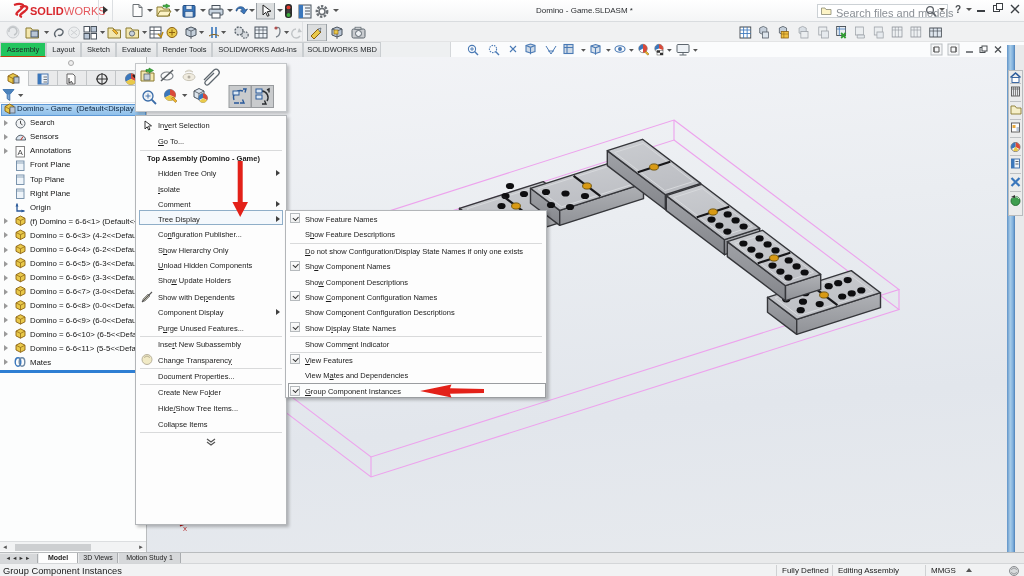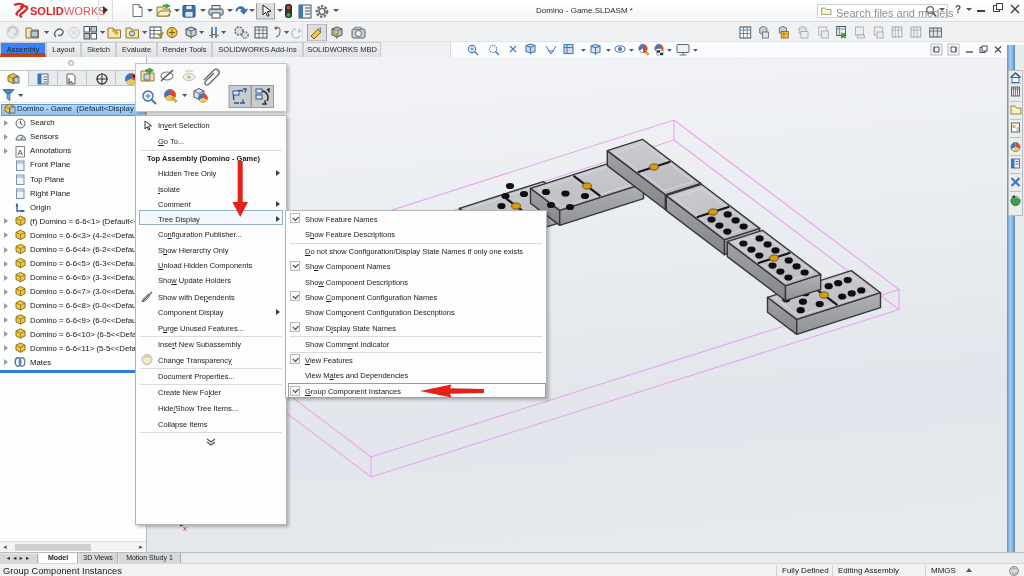--- a/index.html
+++ b/index.html
@@ -6,21 +6,21 @@
   html,body { width:1024px; height:576px; overflow:hidden; }
   body { font-family:"Liberation Sans", sans-serif; position:relative; background:#fff; }
   .abs { position:absolute; }
   
   #titlebar { left:0; top:0; width:1024px; height:22px; background:linear-gradient(#ffffff,#f4f5f6); border-bottom:1px solid #d9dcdf; }
   
   #toolbar2 { left:0; top:22px; width:1024px; height:20px; background:#f0f1f2; border-bottom:1px solid #e3e4e5; }
   
   #tabsrow { left:0; top:42px; width:1024px; height:15px; background:#fbfcfd; }
   .cmtab { position:absolute; top:0; height:15px; border:1px solid #c9cdd0; border-bottom:none; background:linear-gradient(#eff0f1,#dfe1e3); color:#1f2326; font-size:7.5px; text-align:center; line-height:14px; }
-  .cmtab.active { background:#3b82f6; border-bottom:4px solid #c2410c; }
+  .cmtab.active { background:#22c55e; border-bottom:1px solid #c2410c; }
   
   #viewport { left:147px; top:57px; width:861px; height:495px; background:linear-gradient(175deg,#f3f4f7 0%, #eaedf1 35%, #e2e6ec 70%, #e7eaee 100%); }
   
   #leftpanel { left:0; top:57px; width:147px; height:495px; background:#fcfdfd; border-right:1px solid #b9bcbe; }
   .treerow { position:absolute; left:0; width:146px; height:14px; font-size:7.8px; color:#141414; white-space:nowrap; }
   .treerow .lbl { position:absolute; left:30px; top:2.5px; }
   .exp { position:absolute; left:4px; top:4px; width:0; height:0; border-left:4px solid #9a9a9a; border-top:3px solid transparent; border-bottom:3px solid transparent; }
   
   #ctxmenu { left:135px; top:115px; width:152px; height:410px; background:#fdfdfd; border:1px solid #b3b6b9; box-shadow:2px 2px 3px rgba(0,0,0,0.25); }
   .mi { position:absolute; left:1px; width:148px; height:15px; font-size:7.5px; color:#1b1b1b; white-space:nowrap; }

